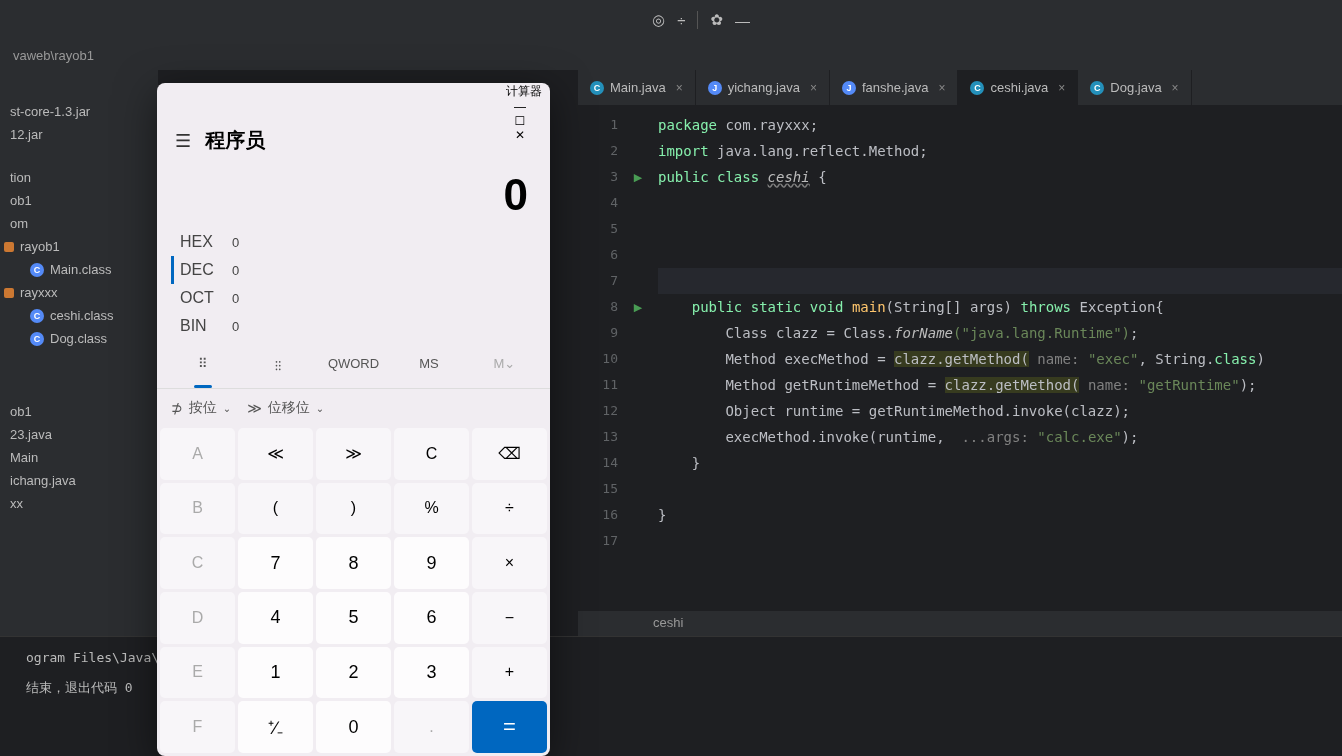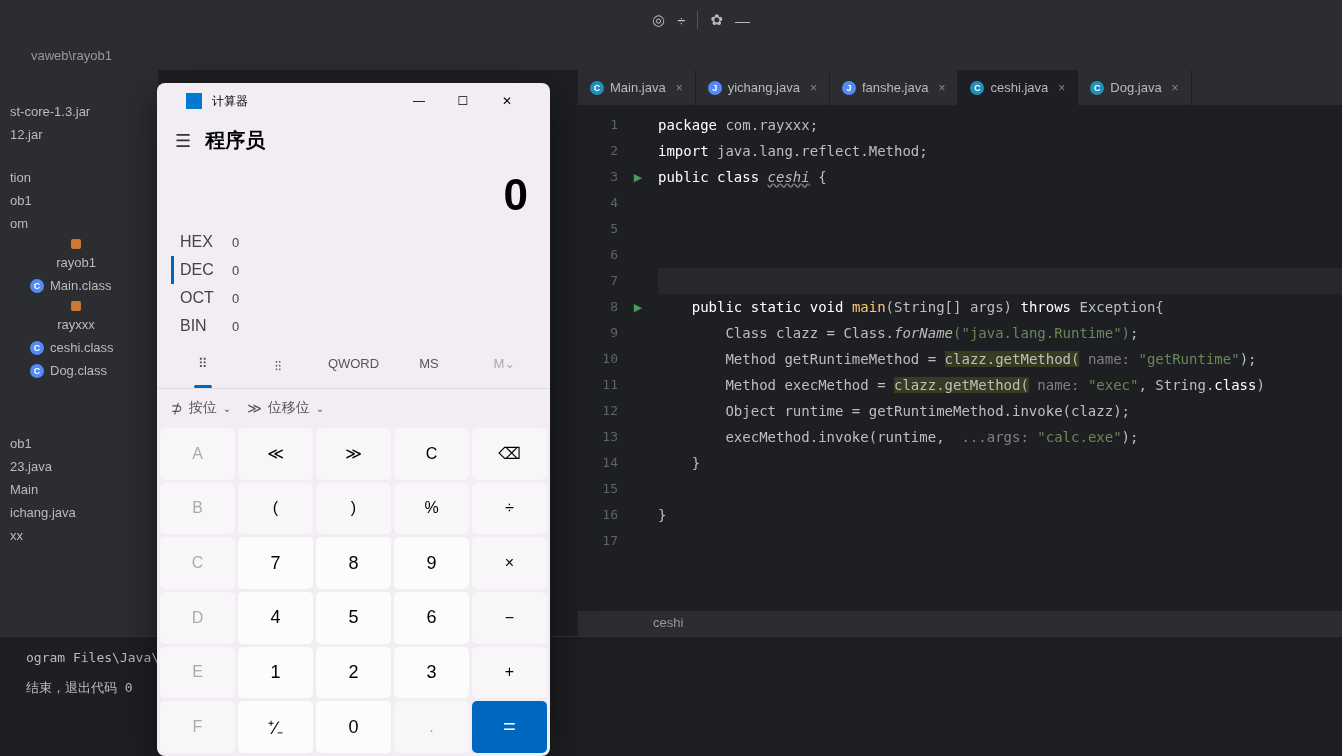--- a/index.html
+++ b/index.html
@@ -4,62 +4,62 @@
 <style>
 * { margin: 0; padding: 0; box-sizing: border-box; }
 body { width: 1342px; height: 756px; background: #2b2d30; font-family: 'Segoe UI', sans-serif; overflow: hidden; position: relative; }
 
 
 .ide { position: absolute; inset: 0; display: flex; flex-direction: column; }
 .top-toolbar { height: 40px; background: #2b2d30; display: flex; align-items: center; padding-right: 20px; gap: 12px; justify-content: flex-end; }
 .toolbar-icon { color: #bbb; font-size: 15px; cursor: pointer; }
 .toolbar-sep { width: 1px; height: 18px; background: #555; }
 
-.breadcrumb { height: 30px; padding: 0 31px; color: #999; font-size: 13px; display: flex; align-items: center; }
+.breadcrumb { height: 30px; padding: 0 13px; color: #999; font-size: 13px; display: flex; align-items: center; }
 .ide-body { flex: 1; display: flex; }
 
 
 .sidebar { width: 158px; background: #2b2d30; color: #bbb; font-size: 13px; overflow: hidden; }
 .sidebar-item { padding: 4px 10px; display: flex; align-items: center; gap: 6px; white-space: nowrap; }
-.sidebar-item.indent1 { padding-left: 4px; flex-direction: column; }
+.sidebar-item.indent1 { padding-left: 4px; }
 .sidebar-item.indent2 { padding-left: 30px; }
 .sq-orange { width: 10px; height: 10px; background: #cc7832; border-radius: 2px; flex-shrink: 0; }
 .ic-class { width: 14px; height: 14px; border-radius: 50%; background: #548af7; color: #fff; font-size: 9px; display: flex; align-items: center; justify-content: center; flex-shrink: 0; font-weight: bold; }
 
 
 .editor-area { flex: 1; display: flex; flex-direction: column; background: #1e1f22; }
 .tabs { height: 36px; display: flex; background: #2b2d30; border-bottom: 1px solid #1e1f22; }
 .tab { padding: 0 12px; display: flex; align-items: center; gap: 6px; color: #bbb; font-size: 13px; border-right: 1px solid #1e1f22; }
 .tab.active { background: #1e1f22; }
 .tab-icon { width: 14px; height: 14px; border-radius: 50%; display: flex; align-items: center; justify-content: center; font-size: 9px; font-weight: bold; flex-shrink: 0; }
 .tab-icon.java { background: #548af7; color: #fff; }
 .tab-icon.jv { background: #2490ba; color: #fff; }
 .tab-close { color: #888; font-size: 12px; margin-left: 4px; }
 
 .code-area { flex: 1; display: flex; background: #1e1f22; position: relative; }
 .gutter { width: 50px; text-align: right; padding: 6px 10px 0 0; color: #606366; font-size: 13px; font-family: 'Consolas', monospace; line-height: 26px; }
 .gutter-markers { width: 20px; padding-top: 6px; line-height: 26px; font-size: 11px; text-align: center; }
 .marker-run { color: #499c54; }
 .code { flex: 1; padding: 6px 0 0 10px; font-family: 'Consolas', monospace; font-size: 14px; line-height: 26px; }
-.kw { color: #ffffff; }
+.kw { color: #86efac; }
 .str { color: #6a8759; }
 .fn { color: #ffc66d; }
 .it { font-style: italic; color: #bbb; }
 .hl { background: #373b1f; }
 .param { color: #808080; }
 .line { white-space: pre; color: #bcbec4; }
 .line.active-line { background: #26282e; }
 
 .breadcrumb-bottom { height: 26px; background: #2b2d30; color: #999; font-size: 13px; padding: 4px 20px; border-top: 1px solid #1e1f22; }
 
 .console { height: 120px; background: #1e1f22; color: #bbb; font-size: 13px; padding: 10px 26px; font-family: 'Consolas', monospace; line-height: 22px; border-top: 1px solid #333; }
 
 
 .calc { position: absolute; left: 157px; top: 83px; width: 393px; height: 673px; background: #f1edf2; border-radius: 8px; box-shadow: 0 10px 40px rgba(0,0,0,0.5); display: flex; flex-direction: column; overflow: hidden; }
-.calc-titlebar { height: 36px; display: flex; align-items: center; padding: 0 21px; }
+.calc-titlebar { height: 36px; display: flex; align-items: flex-end; padding: 0 8px; flex-direction: column; }
 .calc-icon { width: 16px; height: 16px; background: #0078d4; margin-right: 10px; margin-left: 8px; }
 .calc-title { font-size: 12px; color: #000; flex: 1; }
 .win-btn { width: 44px; height: 30px; display: flex; align-items: center; justify-content: center; color: #000; font-size: 12px; }
 
 .calc-header { display: flex; align-items: center; padding: 8px 12px 8px 18px; gap: 14px; }
 .hamburger { font-size: 18px; color: #333; }
 .mode-label { font-size: 20px; font-weight: 600; color: #000; }
 
 .display { text-align: right; padding: 8px 22px 4px; font-size: 44px; font-weight: 600; color: #000; }
 
@@ -219,22 +219,22 @@
         <div class="code">
           <div class="line"><span class="kw">package</span><span> com.rayxxx;</span></div>
           <div class="line"><span class="kw">import</span><span> java.lang.reflect.Method;</span></div>
           <div class="line"><span class="kw">public class </span><span class="it" style="text-decoration: underline wavy #808080">ceshi</span><span> {</span></div>
           <div class="line">&nbsp;</div>
           <div class="line">&nbsp;</div>
           <div class="line">&nbsp;</div>
           <div class="line active-line">&nbsp;</div>
           <div class="line">    <span class="kw">public static void </span><span class="fn">main</span><span>(String[] args) </span><span class="kw">throws </span><span>Exception{</span></div>
           <div class="line">        <span>Class clazz = Class.</span><span class="it">forName</span><span class="str">("java.lang.Runtime")</span><span>;</span></div>
+          <div class="line">        <span>Method execMethod = </span><span class="hl">clazz.getMethod(</span><span class="param"> name: </span><span class="str">"exec"</span><span>, String.</span><span class="kw">class</span><span>)</span></div>
           <div class="line">        <span>Method getRuntimeMethod = </span><span class="hl">clazz.getMethod(</span><span class="param"> name: </span><span class="str">"getRuntime"</span><span>);</span></div>
-          <div class="line">        <span>Method execMethod = </span><span class="hl">clazz.getMethod(</span><span class="param"> name: </span><span class="str">"exec"</span><span>, String.</span><span class="kw">class</span><span>)</span></div>
           <div class="line">        <span>Object runtime = getRuntimeMethod.invoke(clazz);</span></div>
           <div class="line">        <span>execMethod.invoke(runtime, </span><span class="param"> ...args: </span><span class="str">"calc.exe"</span><span>);</span></div>
           <div class="line">    <span>}</span></div>
           <div class="line">&nbsp;</div>
           <div class="line"><span>}</span></div>
           <div class="line">&nbsp;</div>
         </div>
       </div>
 
       <div class="breadcrumb-bottom" style="margin-left:420px; padding-left:75px">ceshi</div>

